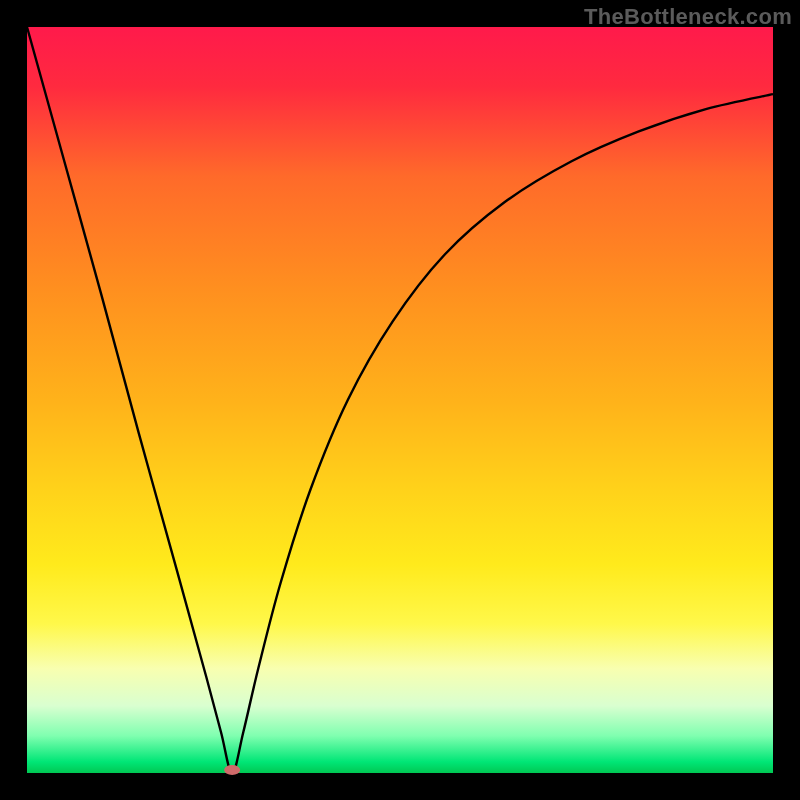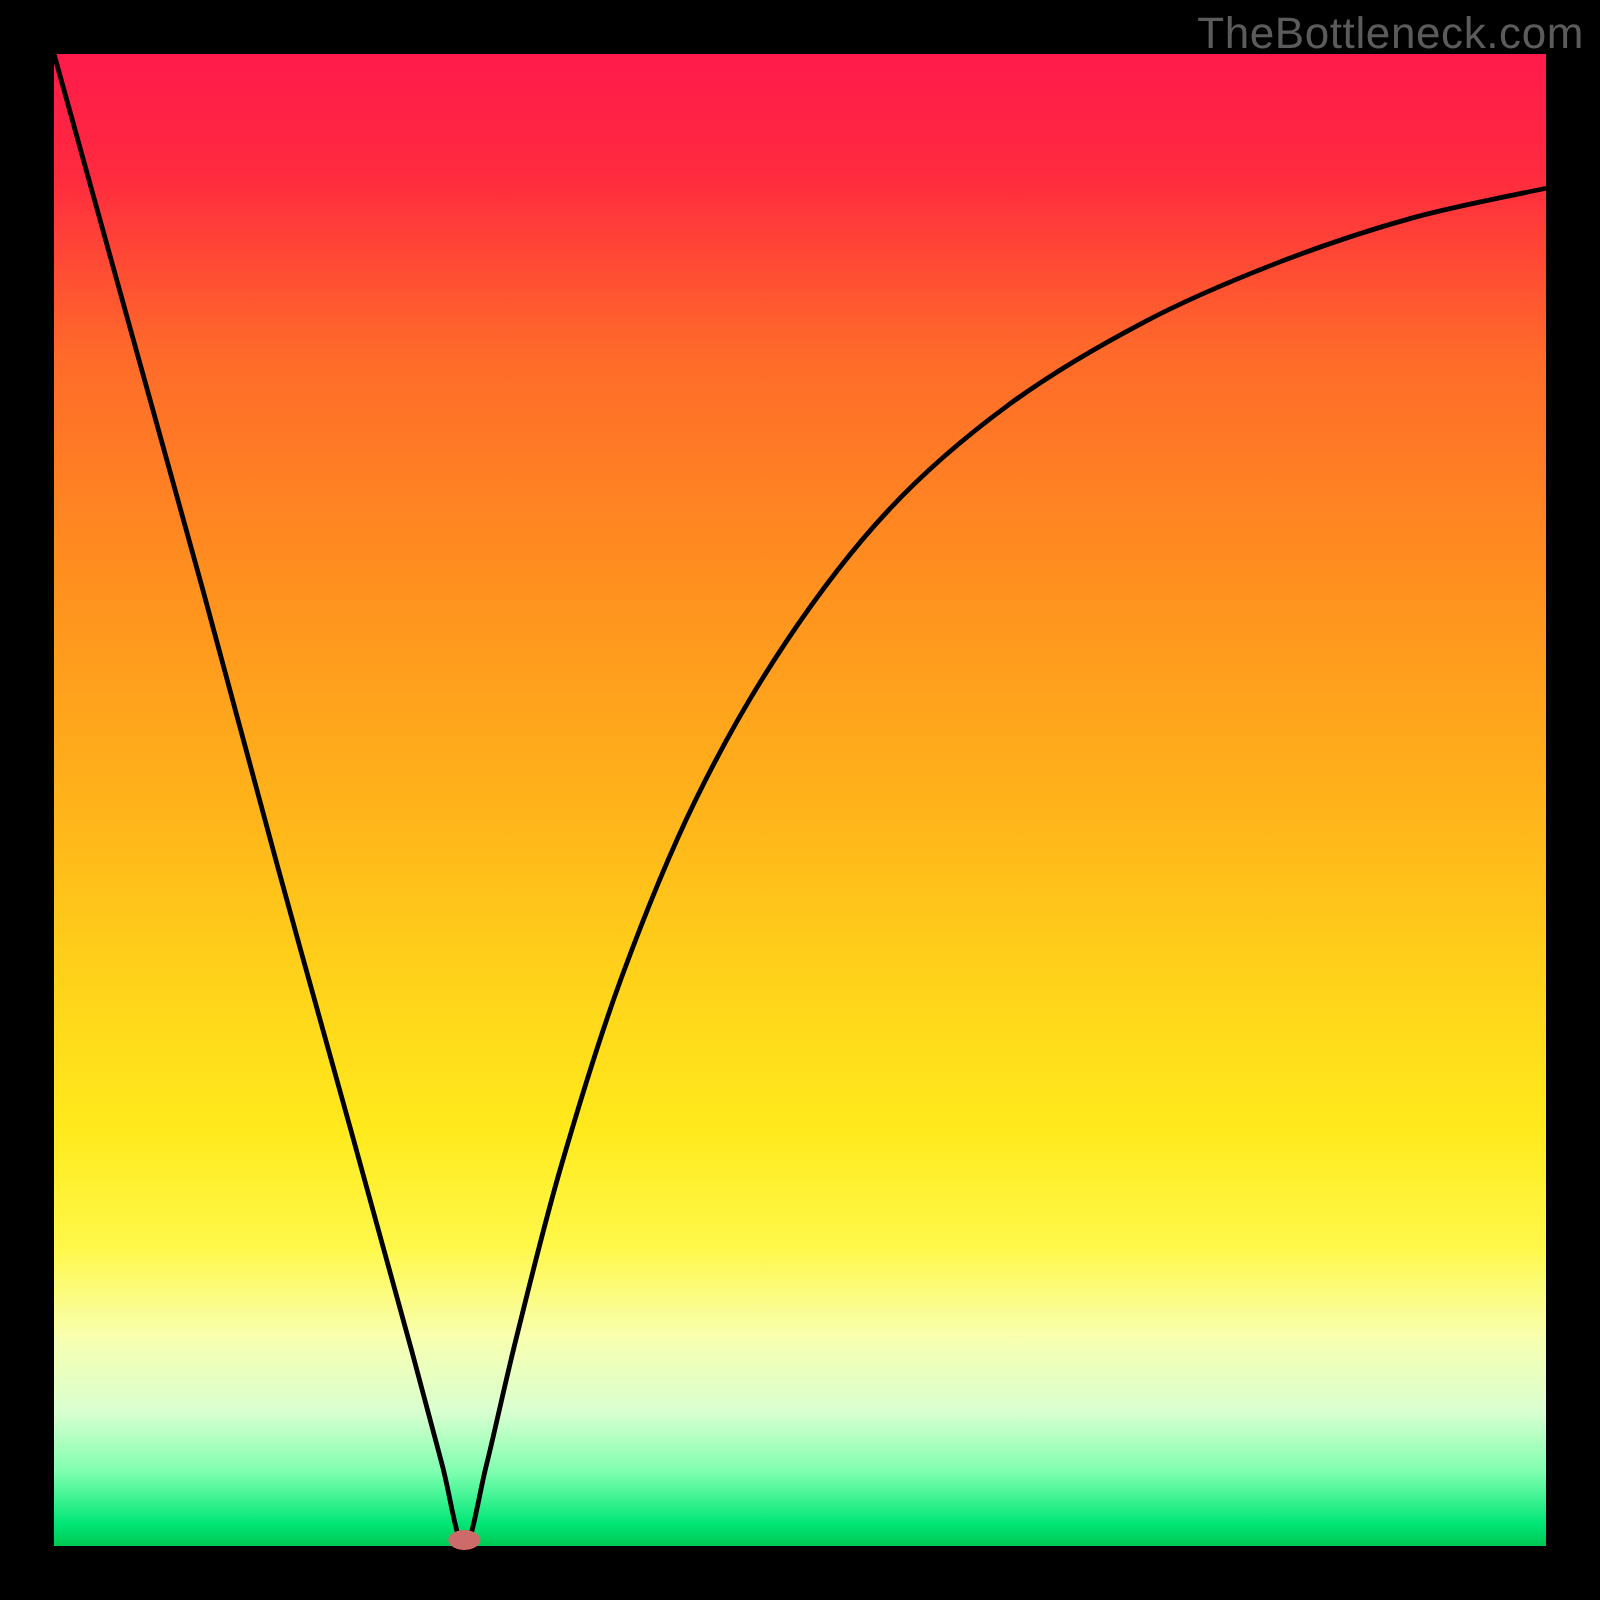--- a/index.html
+++ b/index.html
@@ -1,17 +1,17 @@
 <!DOCTYPE html>
 <html><head>
 <meta charset="utf-8">
 <style>
   html,body{margin:0;padding:0;width:800px;height:800px;overflow:hidden;font-family:Arial,Helvetica,sans-serif}
   .chart-wrap{position:relative;width:800px;height:800px}
-  .watermark{position:absolute;top:4px;right:8px;font-size:22px;font-weight:400;color:#5b5b5b;letter-spacing:.3px}
+  .watermark{position:absolute;top:4px;right:8px;font-size:22px;font-weight:700;color:#5b5b5b;letter-spacing:.3px}
   svg{display:block}
 </style>
 </head>
 <body>
 
 <div class="chart-wrap">
   <svg id="chart-svg" width="800" height="800" viewBox="0 0 800 800">
     <defs>
       <linearGradient id="bg-grad" x1="0" y1="0" x2="0" y2="1">
           <stop offset="0%" stop-color="#ff1a4b"></stop>

